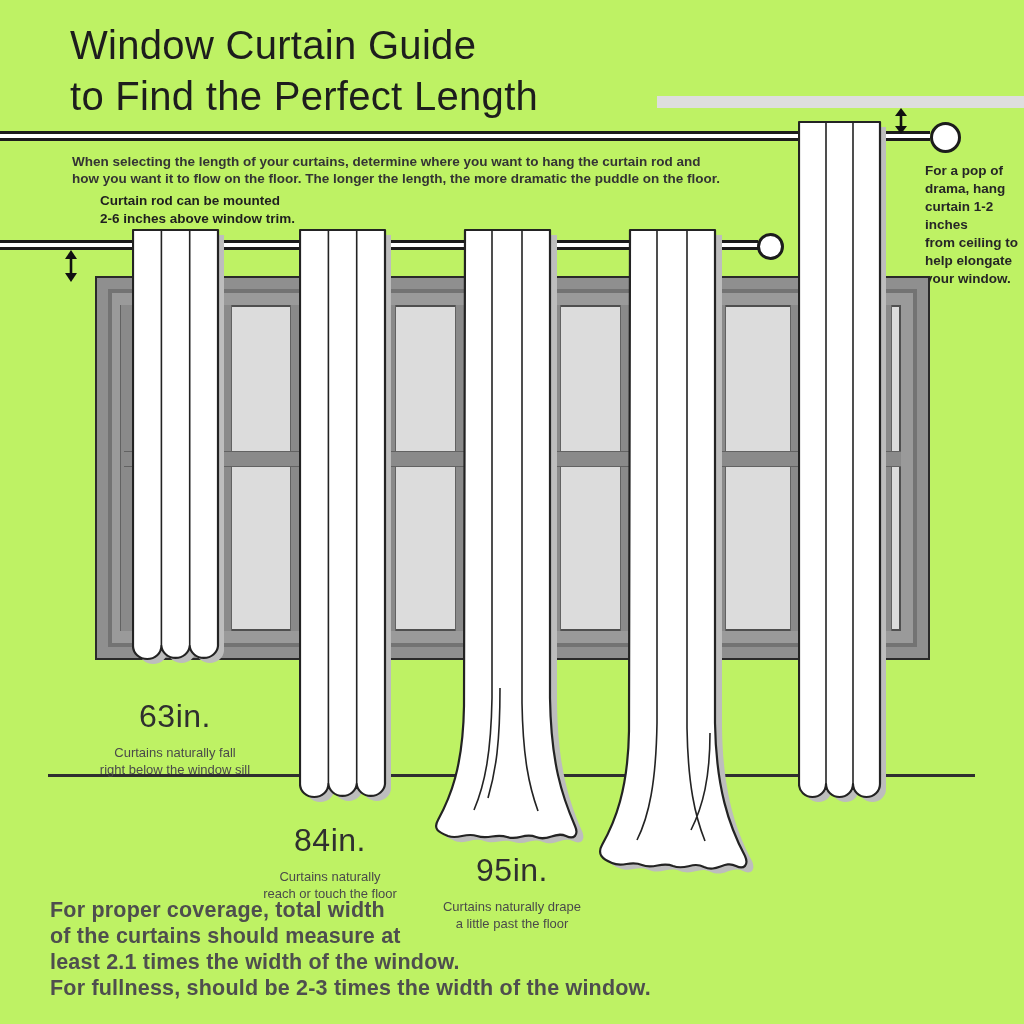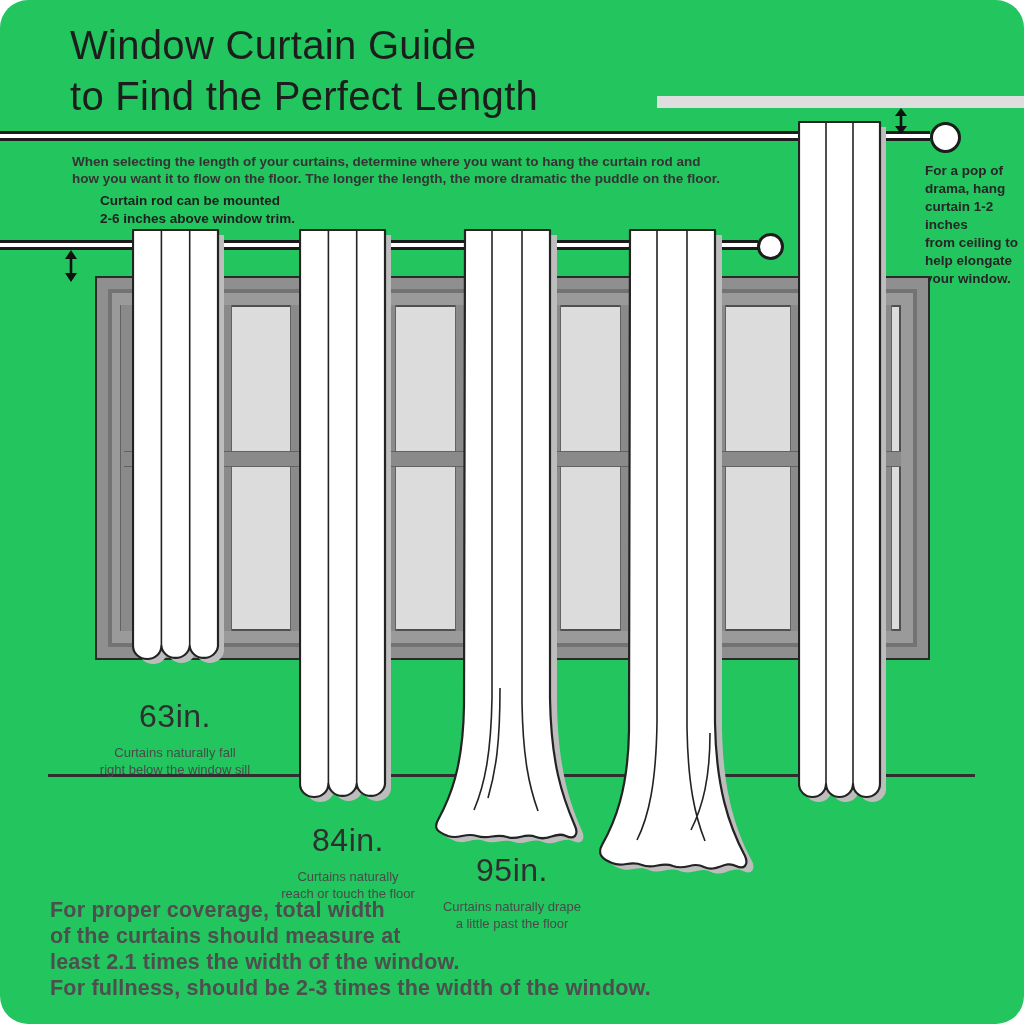--- a/index.html
+++ b/index.html
@@ -1,18 +1,18 @@
 <!DOCTYPE html>
 <html><head>
 <meta charset="utf-8">
 <style>
   html,body{margin:0;padding:0;background:#ffffff;}
   #stage{
-    position:relative;width:1024px;height:1024px;background:#22c55e;overflow:hidden;
-    font-family:"Liberation Sans", sans-serif;color:#222;border-radius:28px;
+    position:relative;width:1024px;height:1024px;background:#bef264;overflow:hidden;
+    font-family:"Liberation Sans", sans-serif;color:#222;
   }
   .abs{position:absolute;}
   .pre{white-space:pre-line;font-weight:bold;}
   
   .title{
     left:70px;top:20px;font-size:40px;line-height:51px;font-weight:400;
     color:#1d1d1d;letter-spacing:0.3px;
   }
   
   .intro{left:72px;top:153px;font-size:13.5px;line-height:17px;color:#343434;}
@@ -42,21 +42,21 @@
   .mv4{left:790px;width:102px;}
   
   .floor-line{left:48px;top:774px;width:927px;height:2.5px;background:#2f2f2f;}
   
   .curt{pointer-events:none;}
   
   .size-label{text-align:center;}
   .size-label .big{font-size:32px;color:#2f2f2f;letter-spacing:0.5px;}
   .size-label .desc{margin-top:10px;font-size:13px;line-height:16.5px;color:#4a4a4a;white-space:pre-line;}
   .lab63{left:85px;top:698px;width:180px;}
-  .lab84{left:258px;top:822px;width:180px;}
+  .lab84{left:240px;top:822px;width:180px;}
   .lab95{left:422px;top:852px;width:180px;}
   .lab108{left:590px;top:888px;width:180px;}
   .lab95120{left:768px;top:818px;width:185px;}
 </style>
 </head>
 <body>
 
 <div id="stage">
 
   <div class="abs ceiling-band"></div>

